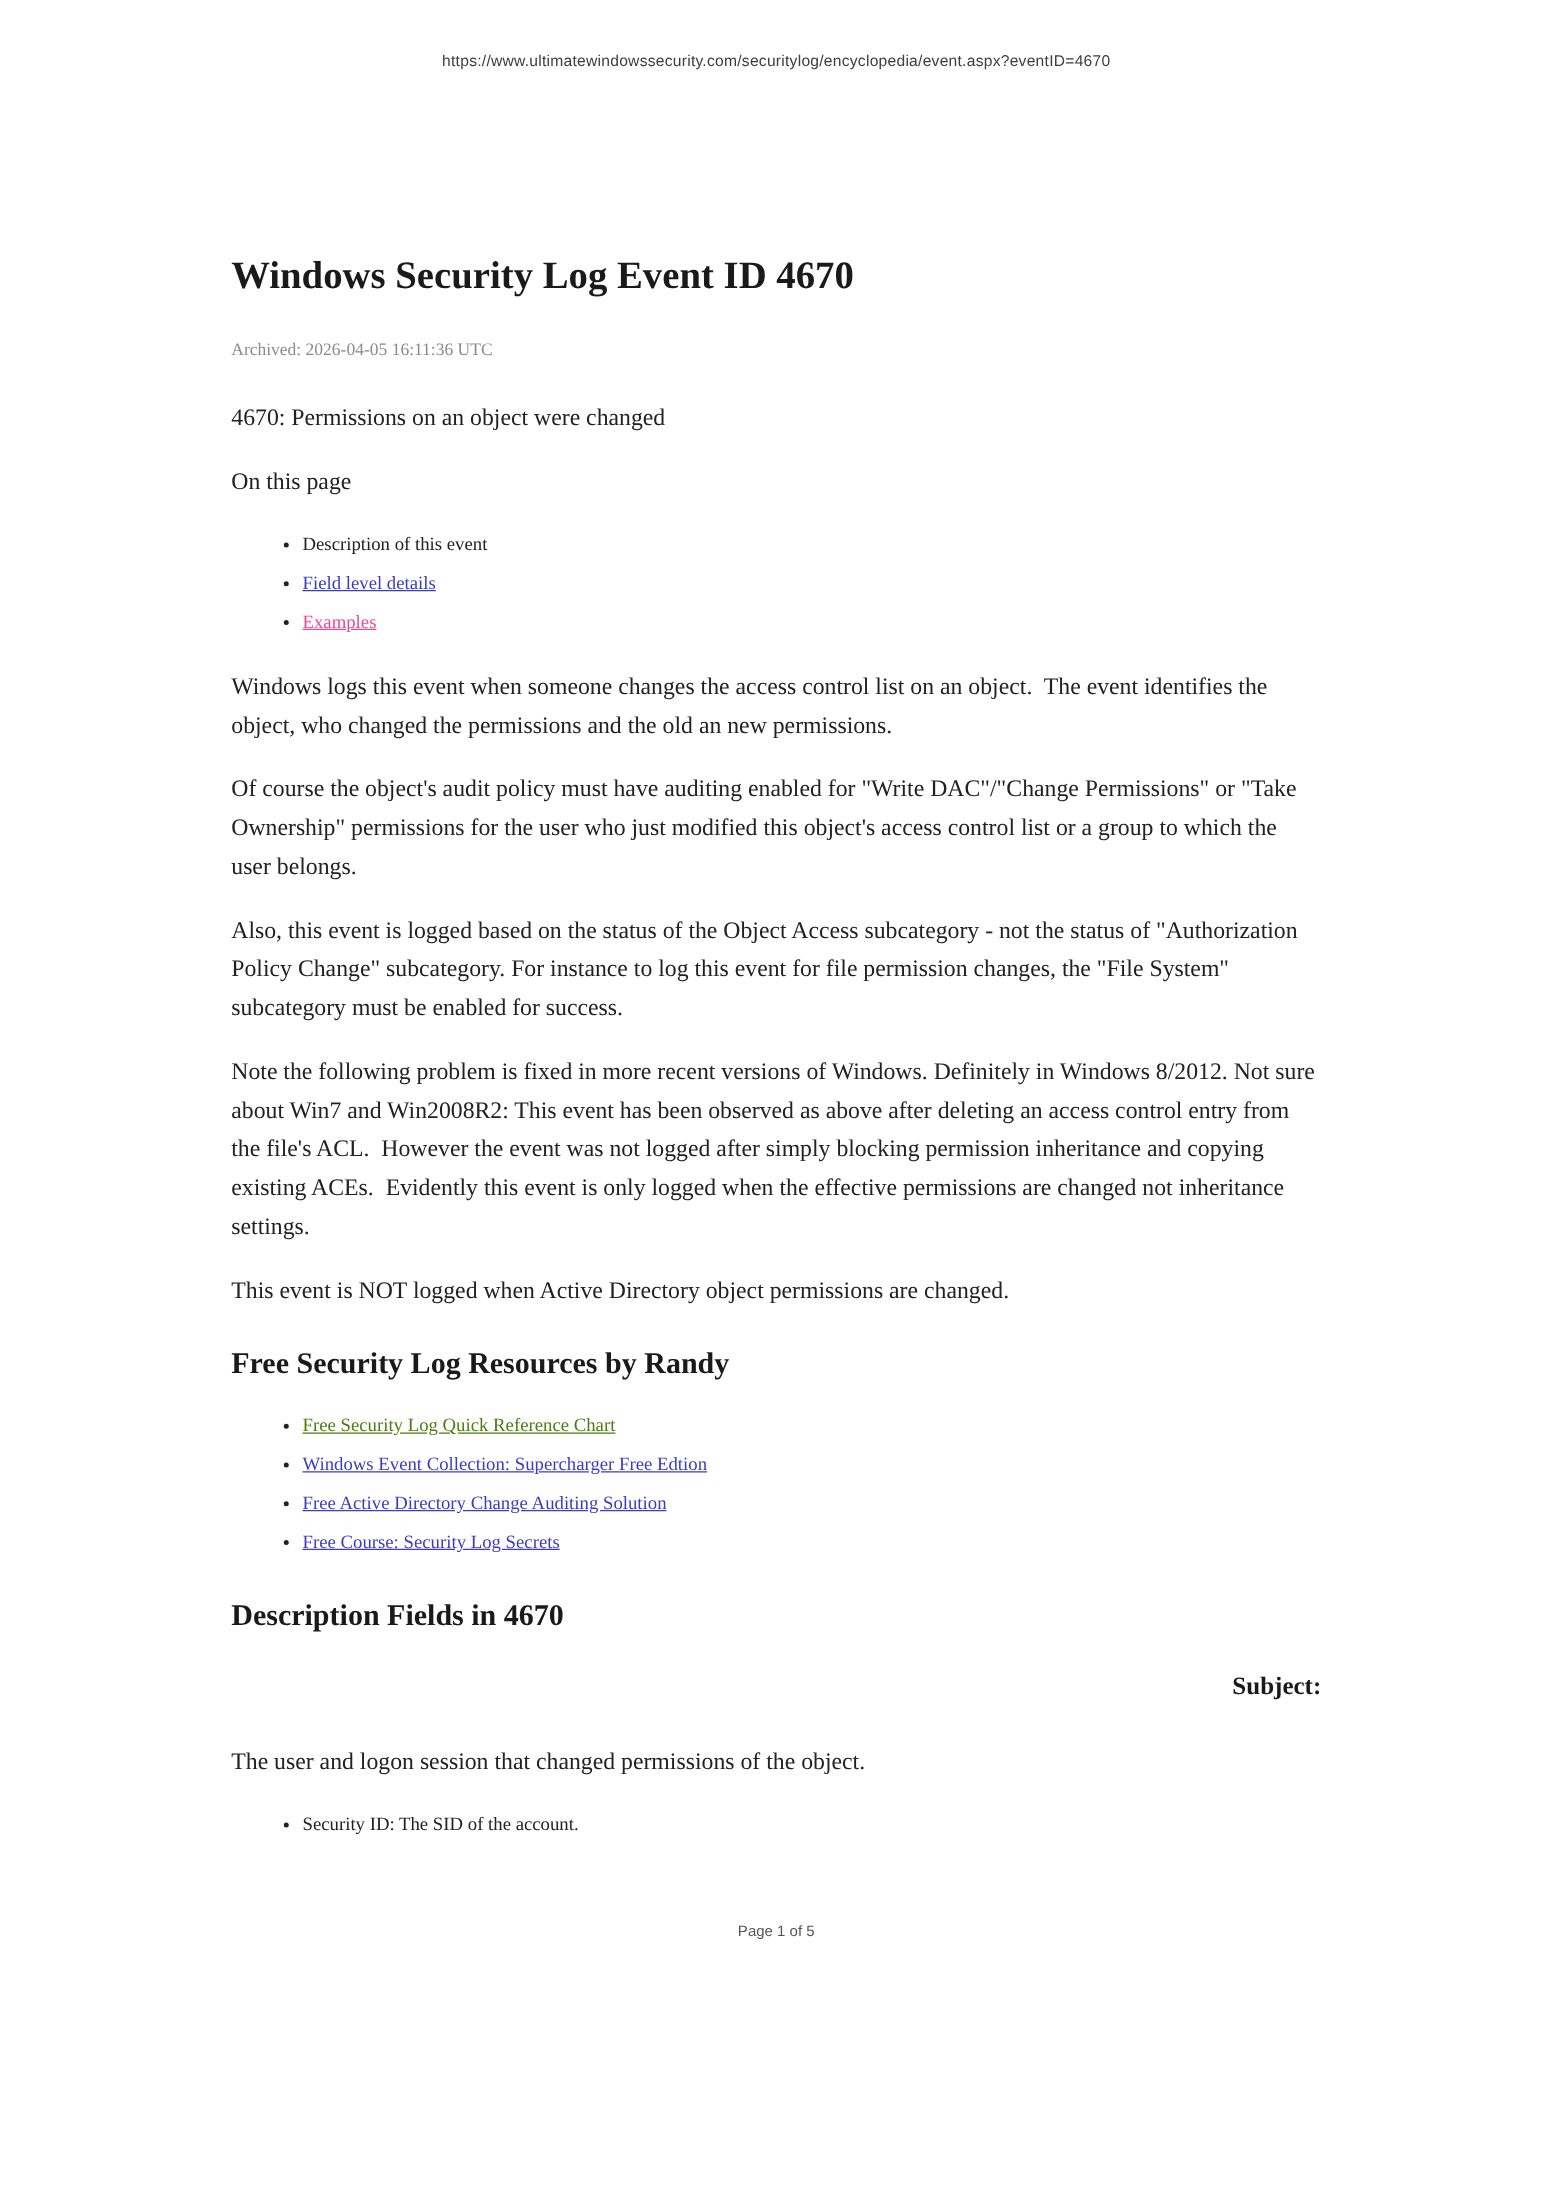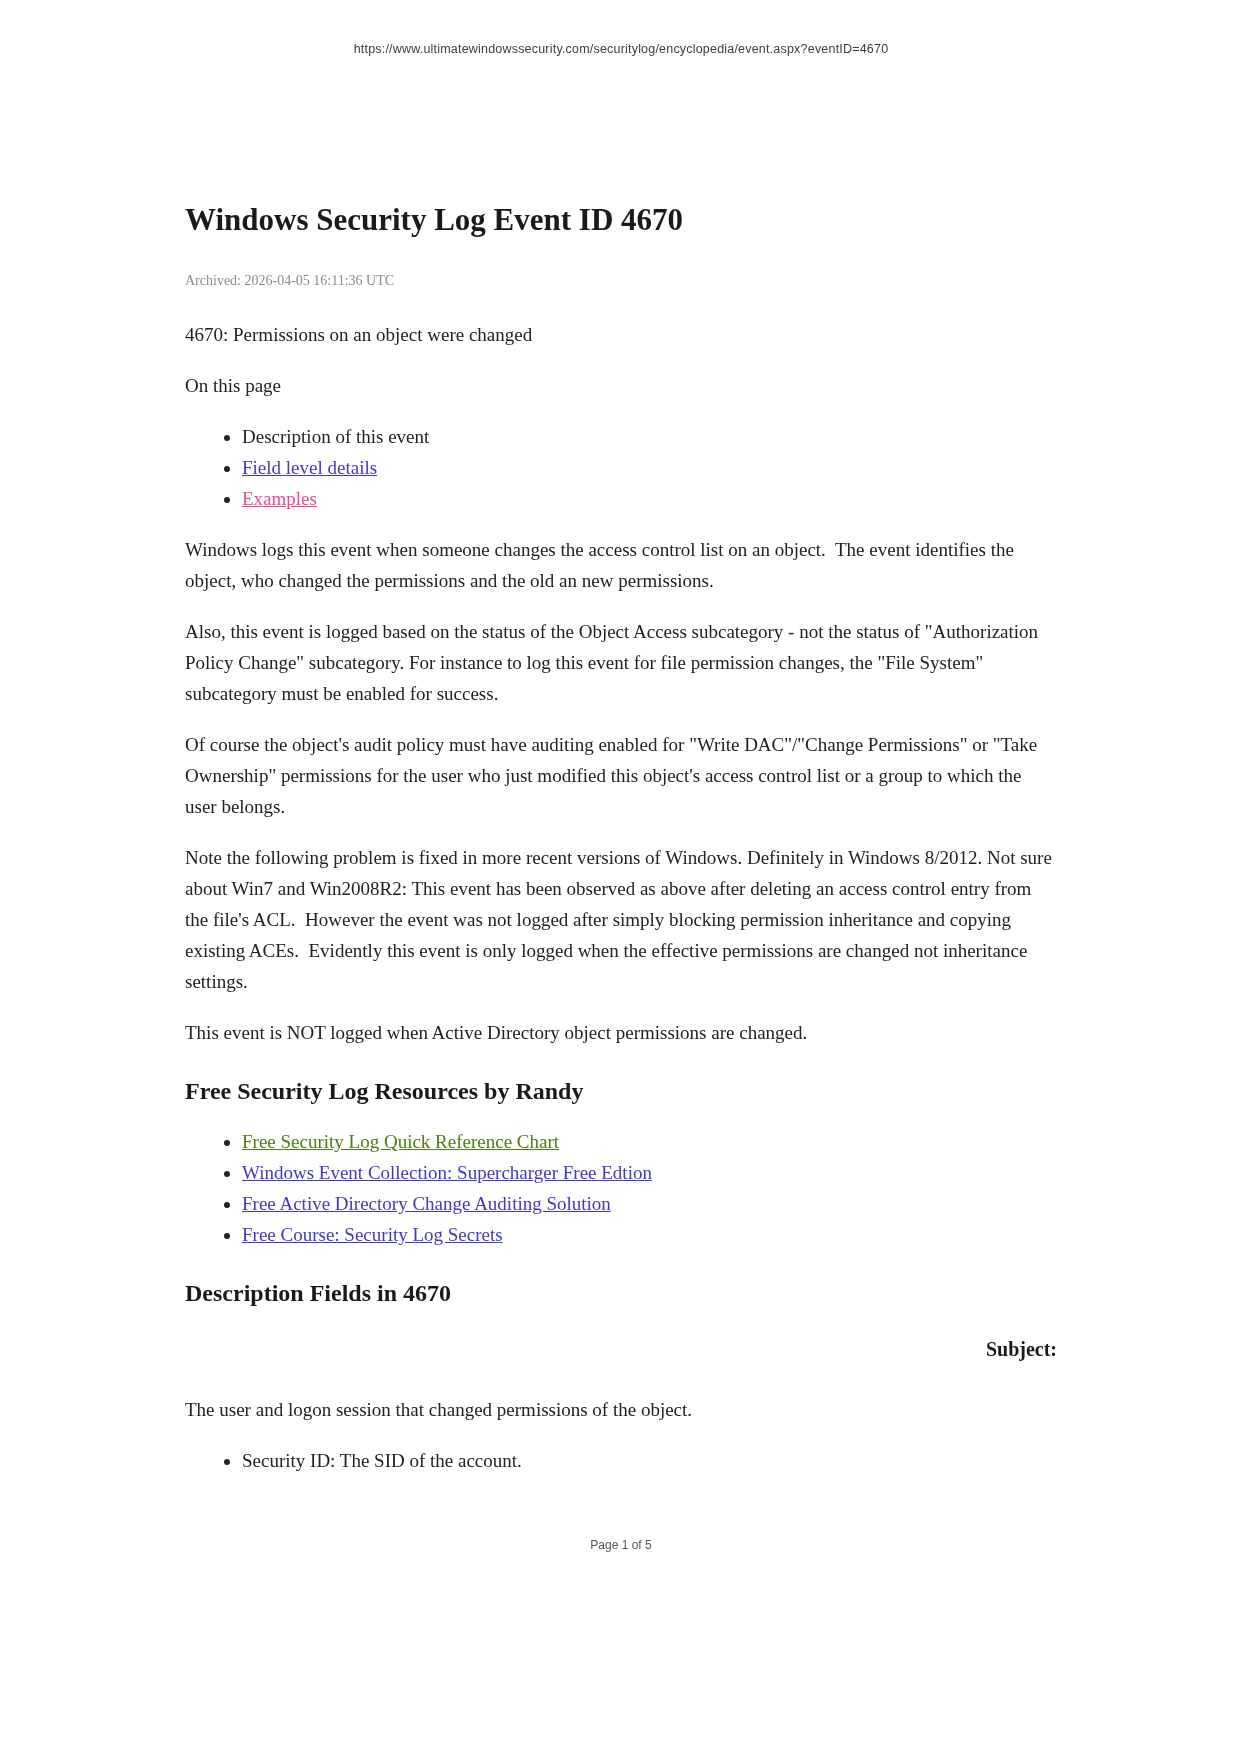--- a/index.html
+++ b/index.html
@@ -47,21 +47,21 @@
     line-height: 31px;
     margin: 0 0 20px 0;
     white-space: pre-wrap;
   }
   ul.blist {
     margin: 20px 0 20px 0;
     padding-left: 57px;
     list-style: disc outside;
   }
   ul.blist li {
-    font-size: 19px;
+    font-size: 15px;
     line-height: 31px;
   }
   h2 {
     font-family: "Liberation Serif", serif;
     font-size: 24px;
     font-weight: bold;
     color: #1a1a1a;
     line-height: 30px;
     margin: 28px 0 14px 0;
   }
@@ -115,22 +115,22 @@
       </li>
       <li>
         <a class="link" style="color: rgb(59, 60, 196);">Field level details</a>
       </li>
       <li>
         <a class="link" style="color: #ec4899;">Examples</a>
       </li>
     </ul>
 
     <p class="body">Windows logs this event when someone changes the access control list on an object.  The event identifies the object, who changed the permissions and the old an new permissions.</p>
+    <p class="body">Of course the object's audit policy must have auditing enabled for "Write DAC"/"Change Permissions" or "Take Ownership" permissions for the user who just modified this object's access control list or a group to which the user belongs.</p>
     <p class="body">Also, this event is logged based on the status of the Object Access subcategory - not the status of "Authorization Policy Change" subcategory. For instance to log this event for file permission changes, the "File System" subcategory must be enabled for success.</p>
-    <p class="body">Of course the object's audit policy must have auditing enabled for "Write DAC"/"Change Permissions" or "Take Ownership" permissions for the user who just modified this object's access control list or a group to which the user belongs.</p>
     <p class="body">Note the following problem is fixed in more recent versions of Windows. Definitely in Windows 8/2012. Not sure about Win7 and Win2008R2: This event has been observed as above after deleting an access control entry from the file's ACL.  However the event was not logged after simply blocking permission inheritance and copying existing ACEs.  Evidently this event is only logged when the effective permissions are changed not inheritance settings.</p>
     <p class="body">This event is NOT logged when Active Directory object permissions are changed.</p>
 
     <h2>Free Security Log Resources by Randy</h2>
 
     <ul class="blist">
       <li>
         <a class="link" style="color: #4d7c0f;">Free Security Log Quick Reference Chart</a>
       </li>
       <li>

